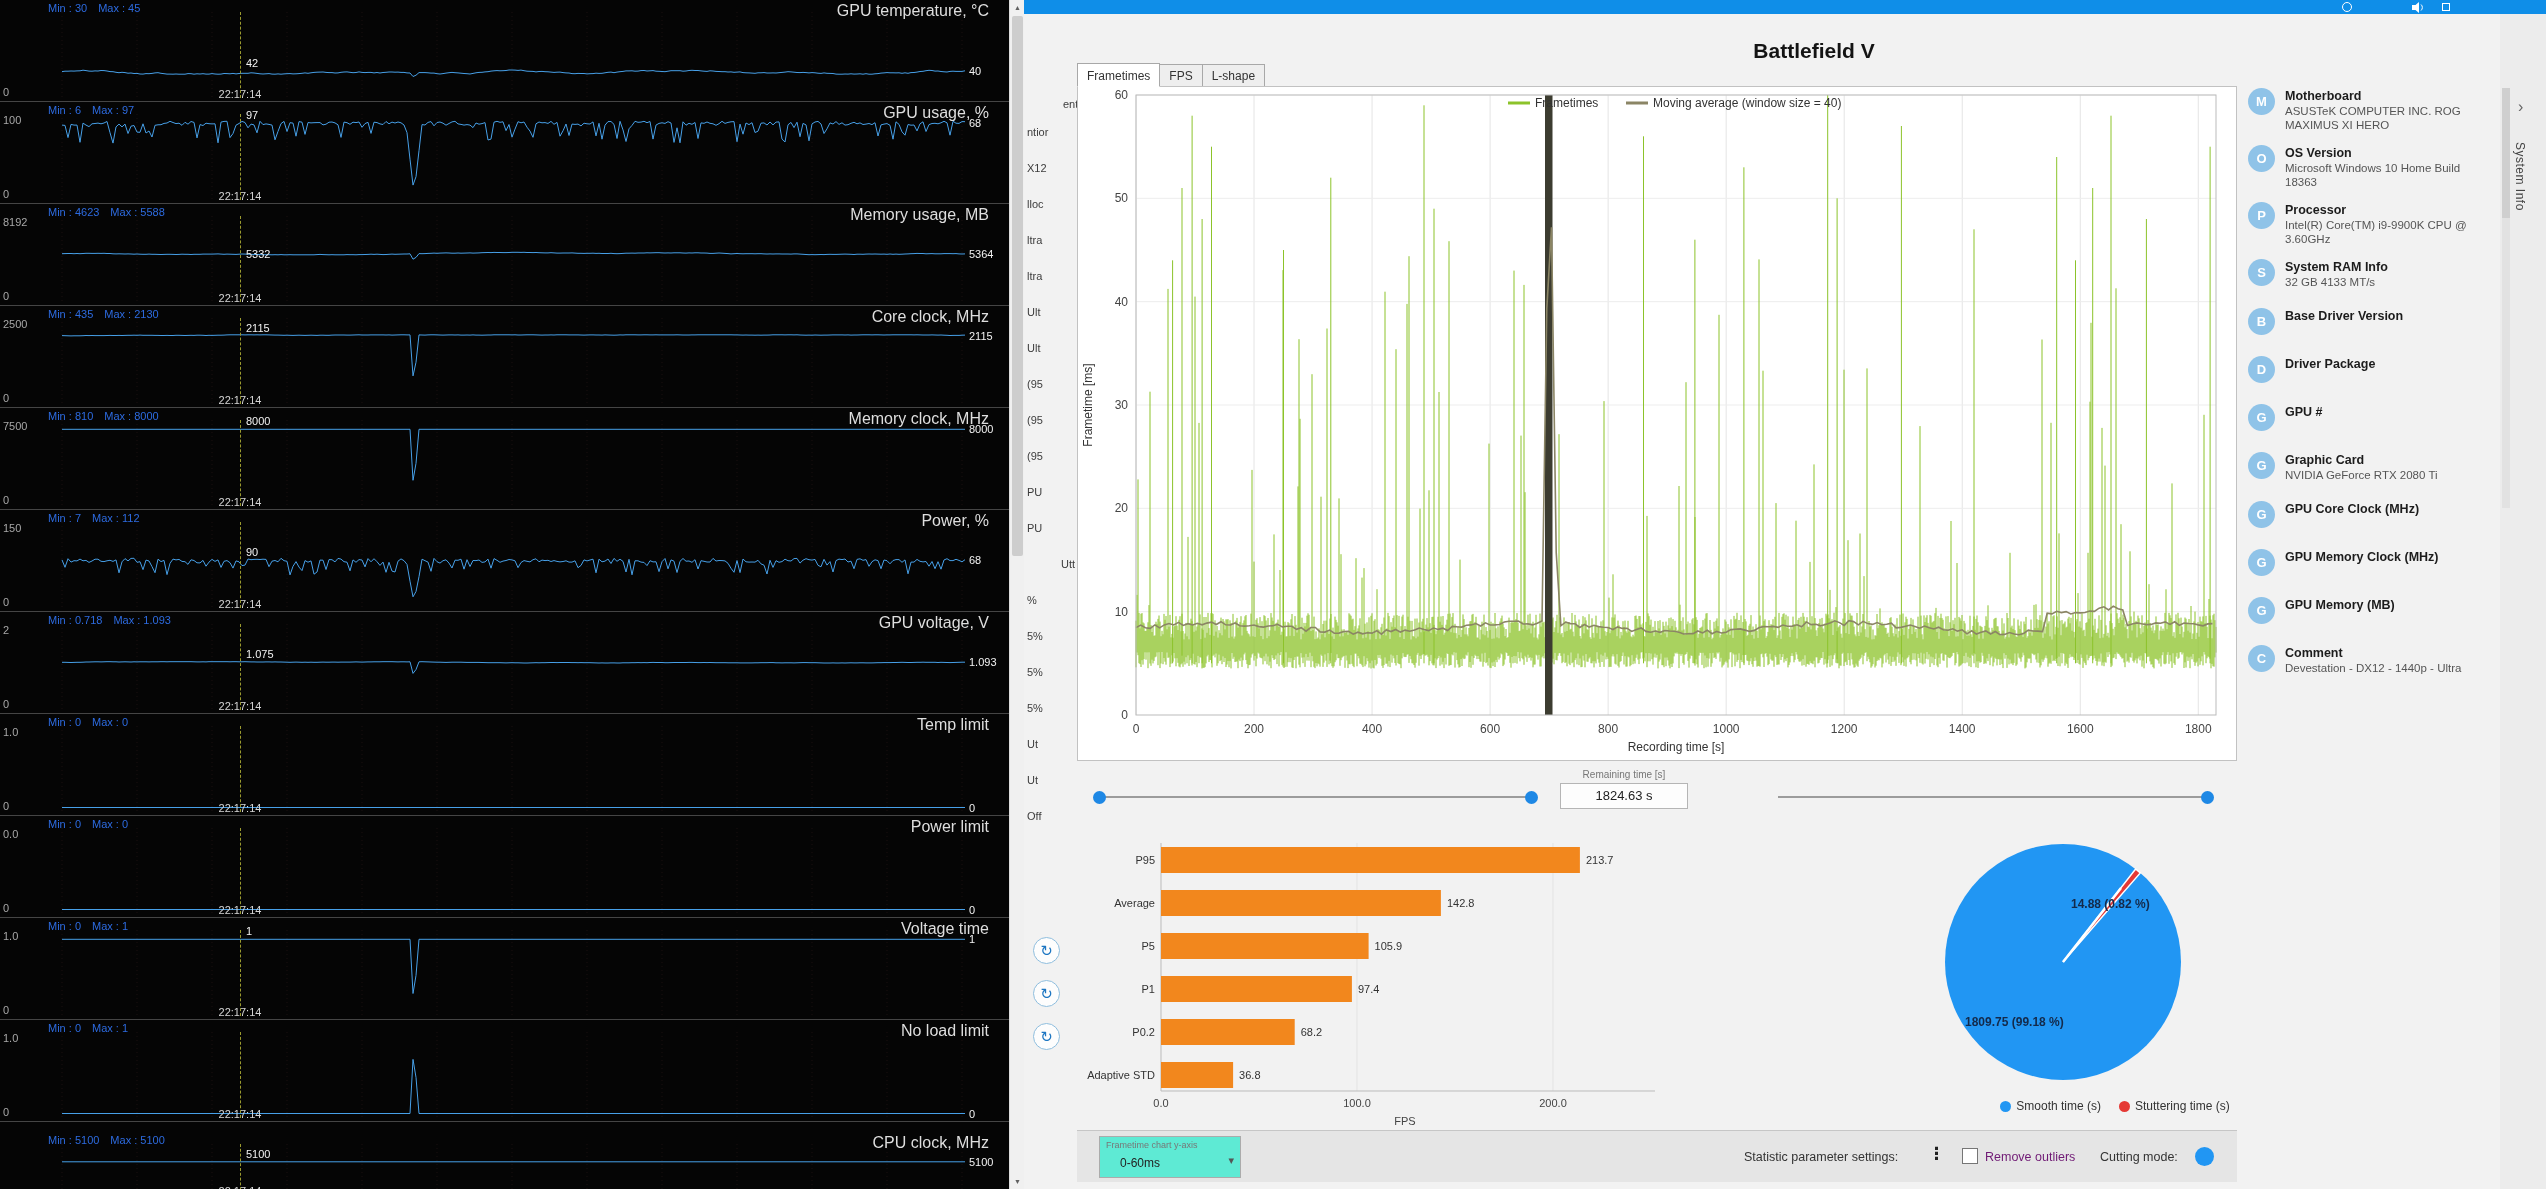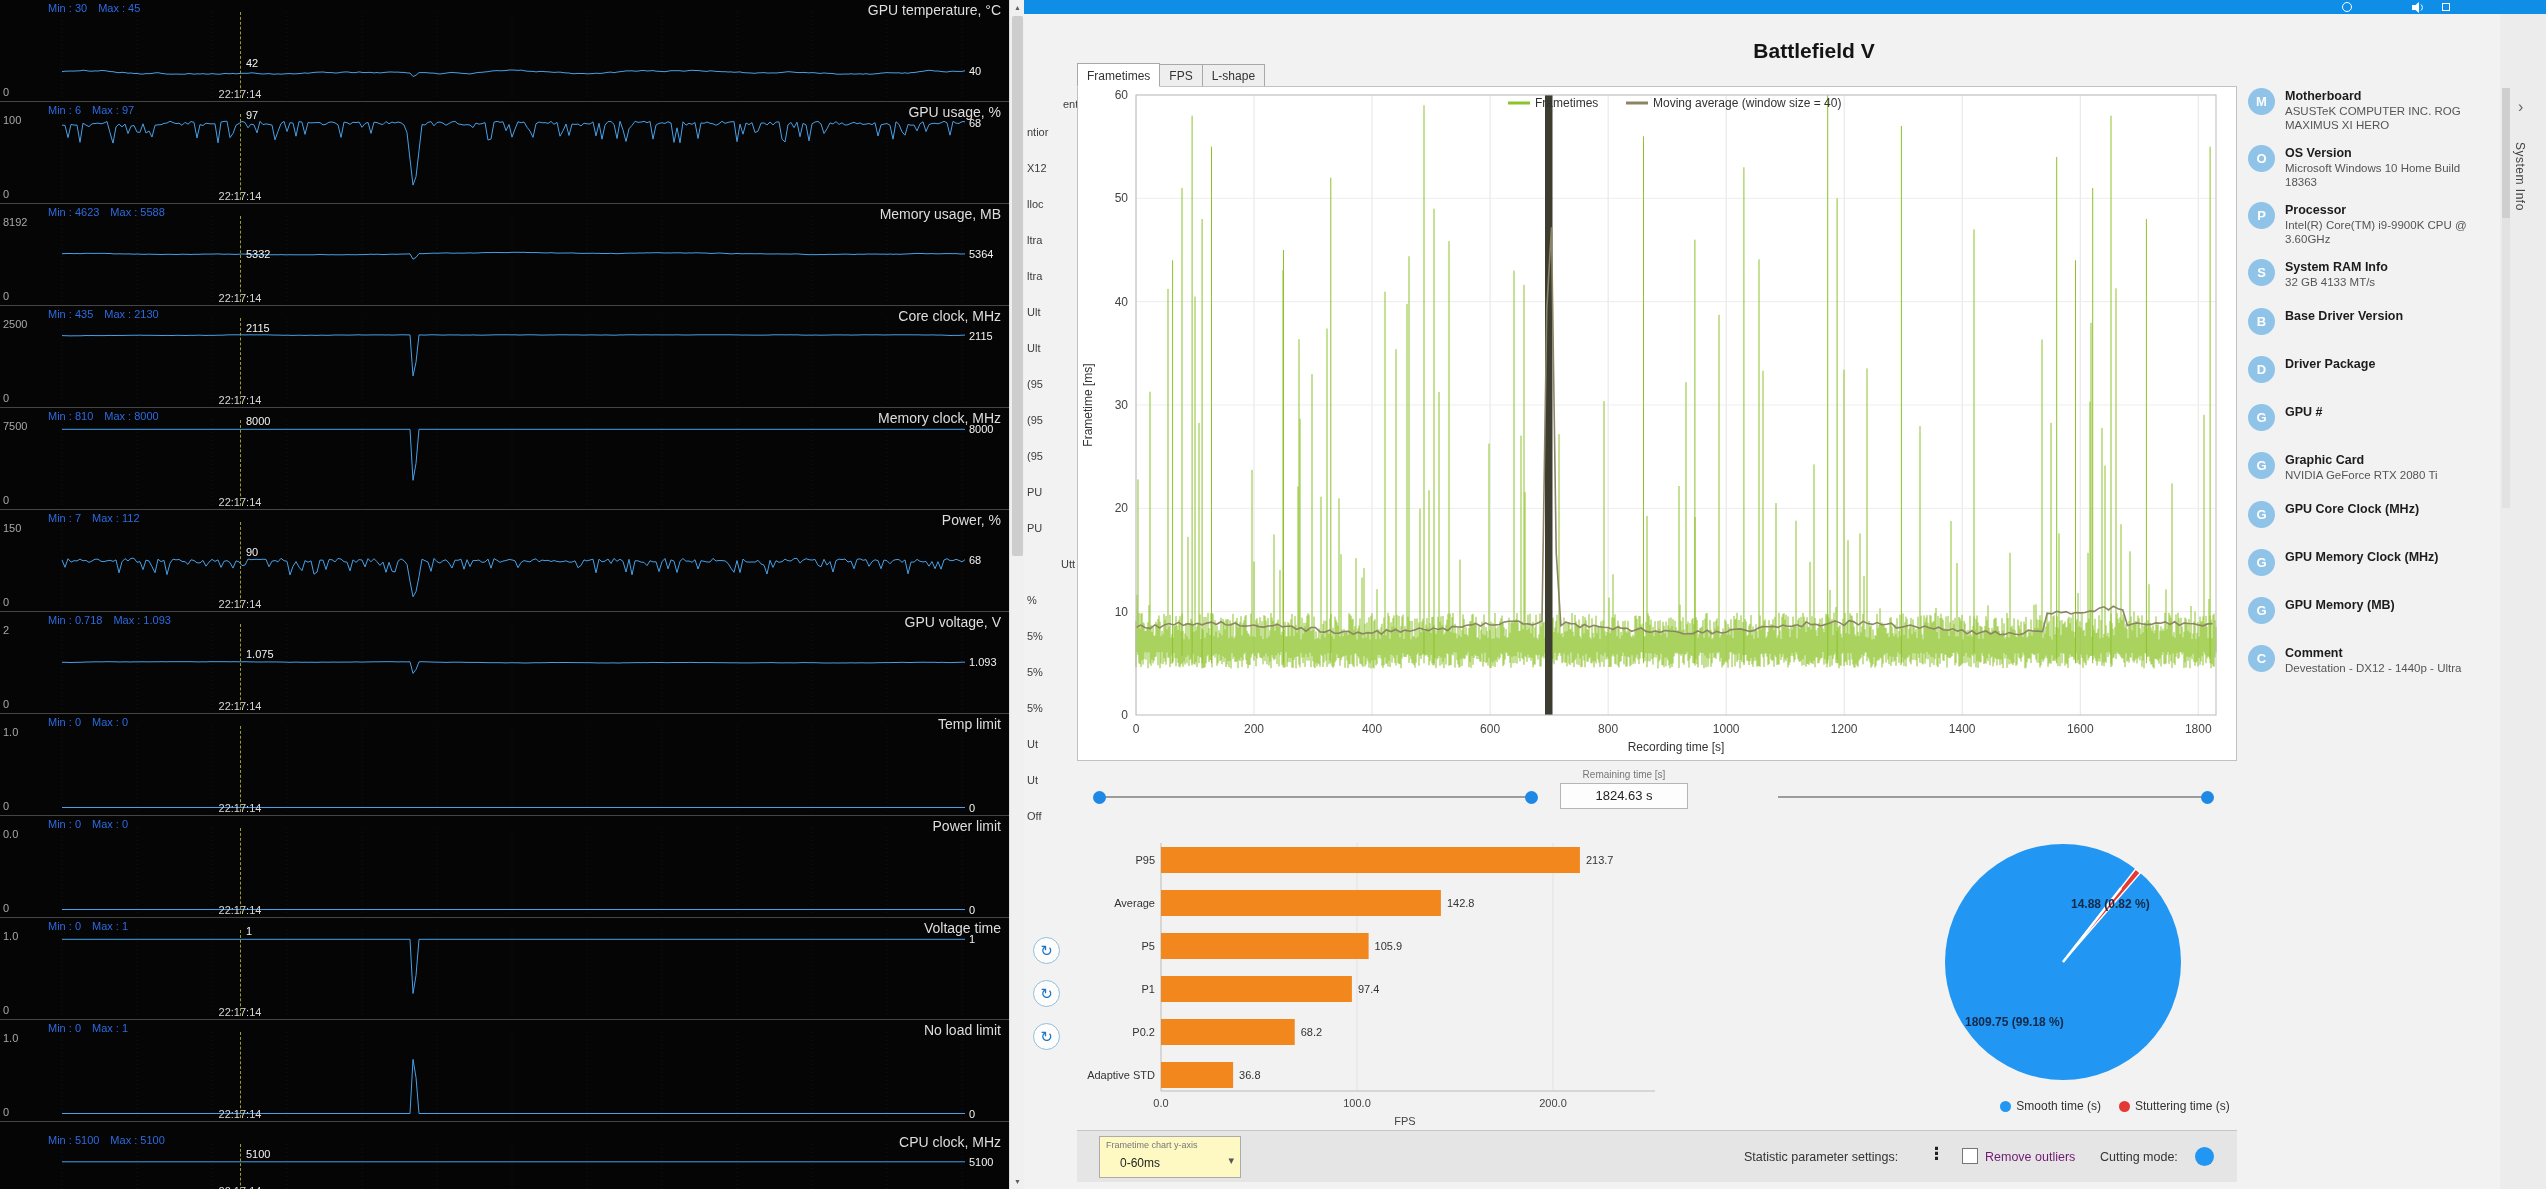--- a/index.html
+++ b/index.html
@@ -6,21 +6,21 @@
 body{width:2546px;height:1189px;overflow:hidden;background:#f0f0f0;font-family:"Liberation Sans","DejaVu Sans",sans-serif}
 #root{position:relative;width:2546px;height:1189px;overflow:hidden}
 #root > div{position:absolute}
 
 #monitor{left:0;top:0;width:1009px;height:1189px;background:#050505;overflow:hidden}
 .mon-sec{position:absolute;left:0;width:1009px;border-bottom:1px solid #454545;overflow:hidden}
 .mon-sec svg{position:absolute;left:0;top:0}
 .mon-axis-max{position:absolute;left:3px;top:12px;font-size:11px;color:#a8a8a8}
 .mon-axis-min{position:absolute;left:3px;font-size:11px;color:#a8a8a8}
 .mon-minmax{position:absolute;left:48px;top:2px;font-size:11px;color:#2d6be0}
-.mon-title{position:absolute;right:8px;top:2px;font-size:14px;color:#dedede}
+.mon-title{position:absolute;right:20px;top:2px;font-size:16px;color:#dedede}
 .mon-value{position:absolute;left:246px;font-size:11px;color:#f2f2f2}
 .mon-right{position:absolute;left:969px;font-size:11px;color:#f2f2f2}
 .mon-time{position:absolute;left:204px;width:72px;text-align:center;font-size:11px;color:#d6d6d6}
 .mon-cursor{position:absolute;left:240px;top:12px;width:0;border-left:1px dashed #9a9a2e}
 
 #mon-scroll{left:1009px;top:0;width:15px;height:1189px;background:#f0f0f0;border-left:1px solid #dcdcdc}
 .sb-btn{position:absolute;left:0;width:15px;height:15px;font-size:7px;color:#606060;text-align:center;line-height:15px;background:#f0f0f0}
 .sb-bottom{bottom:0}
 .sb-thumb{position:absolute;left:2px;top:16px;width:11px;height:540px;background:#cdcdcd;border-radius:2px}
 
@@ -44,21 +44,21 @@
 .sdot{top:791px;width:13px;height:13px;border-radius:50%;background:#1e88e5}
 #remaining-label{left:536px;top:769px;width:128px;text-align:center;font-size:10px;color:#777}
 #remaining-box{left:536px;top:783px;width:128px;height:26px;border:1px solid #b5b5b5;background:#fdfdfd;text-align:center;line-height:24px;font-size:13px;color:#222}
 #bars-svg{left:51px;top:835px}
 #pie-svg{left:901px;top:830px}
 #pie-legend{left:926px;top:1099px;width:330px;display:flex;justify-content:center;gap:18px;align-items:center}
 .pl-item{display:flex;align-items:center;gap:5px;font-size:12px;color:#333}
 .pl-dot{width:11px;height:11px;border-radius:50%;display:inline-block}
 #bottombar{left:53px;top:1130px;width:1160px;height:52px;background:#e5e5e5;border-top:1px solid #c6c6c6}
 #bottombar > div{position:absolute}
-#yaxis-box{left:22px;top:5px;width:142px;height:42px;border:1px solid #ababab;background:#fef9c3}
+#yaxis-box{left:22px;top:5px;width:142px;height:42px;border:1px solid #ababab;background:#5eead4}
 #yaxis-label{position:absolute;left:6px;top:3px;font-size:9px;color:#777;white-space:nowrap}
 #yaxis-value{position:absolute;left:20px;top:19px;font-size:12px;color:#222}
 #yaxis-caret{position:absolute;right:6px;top:17px;font-size:11px;color:#555}
 #stat-label{left:667px;top:19px;font-size:12.5px;color:#333}
 #kebab{left:851px;top:12px;font-size:17px;font-weight:bold;color:#222}
 #outliers-box{left:885px;top:17px;width:16px;height:16px;border:1px solid #767676;background:#fff}
 #outliers-label{left:908px;top:19px;font-size:12.5px;color:#701a75}
 #cutting-label{left:1023px;top:19px;font-size:12.5px;color:#333}
 #cutting-toggle{left:1118px;top:16px;width:19px;height:19px;border-radius:50%;background:#2196f3}
 #sysinfo{left:1224px;top:88px;width:258px}

